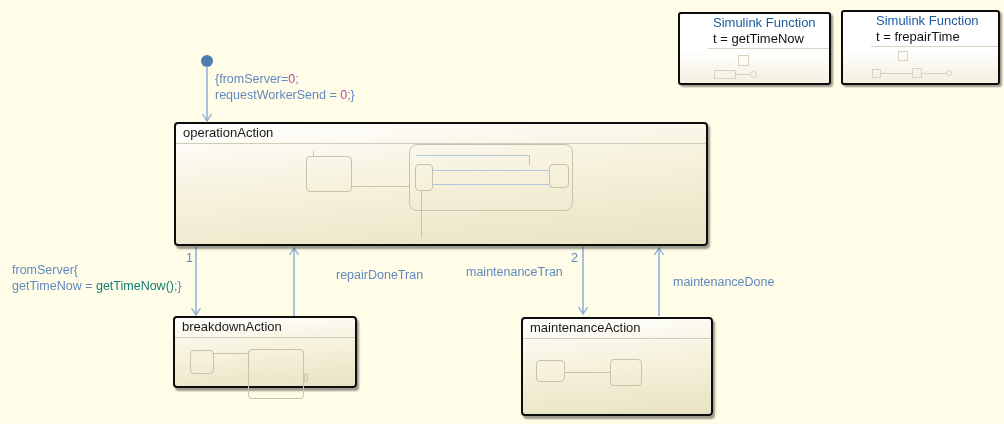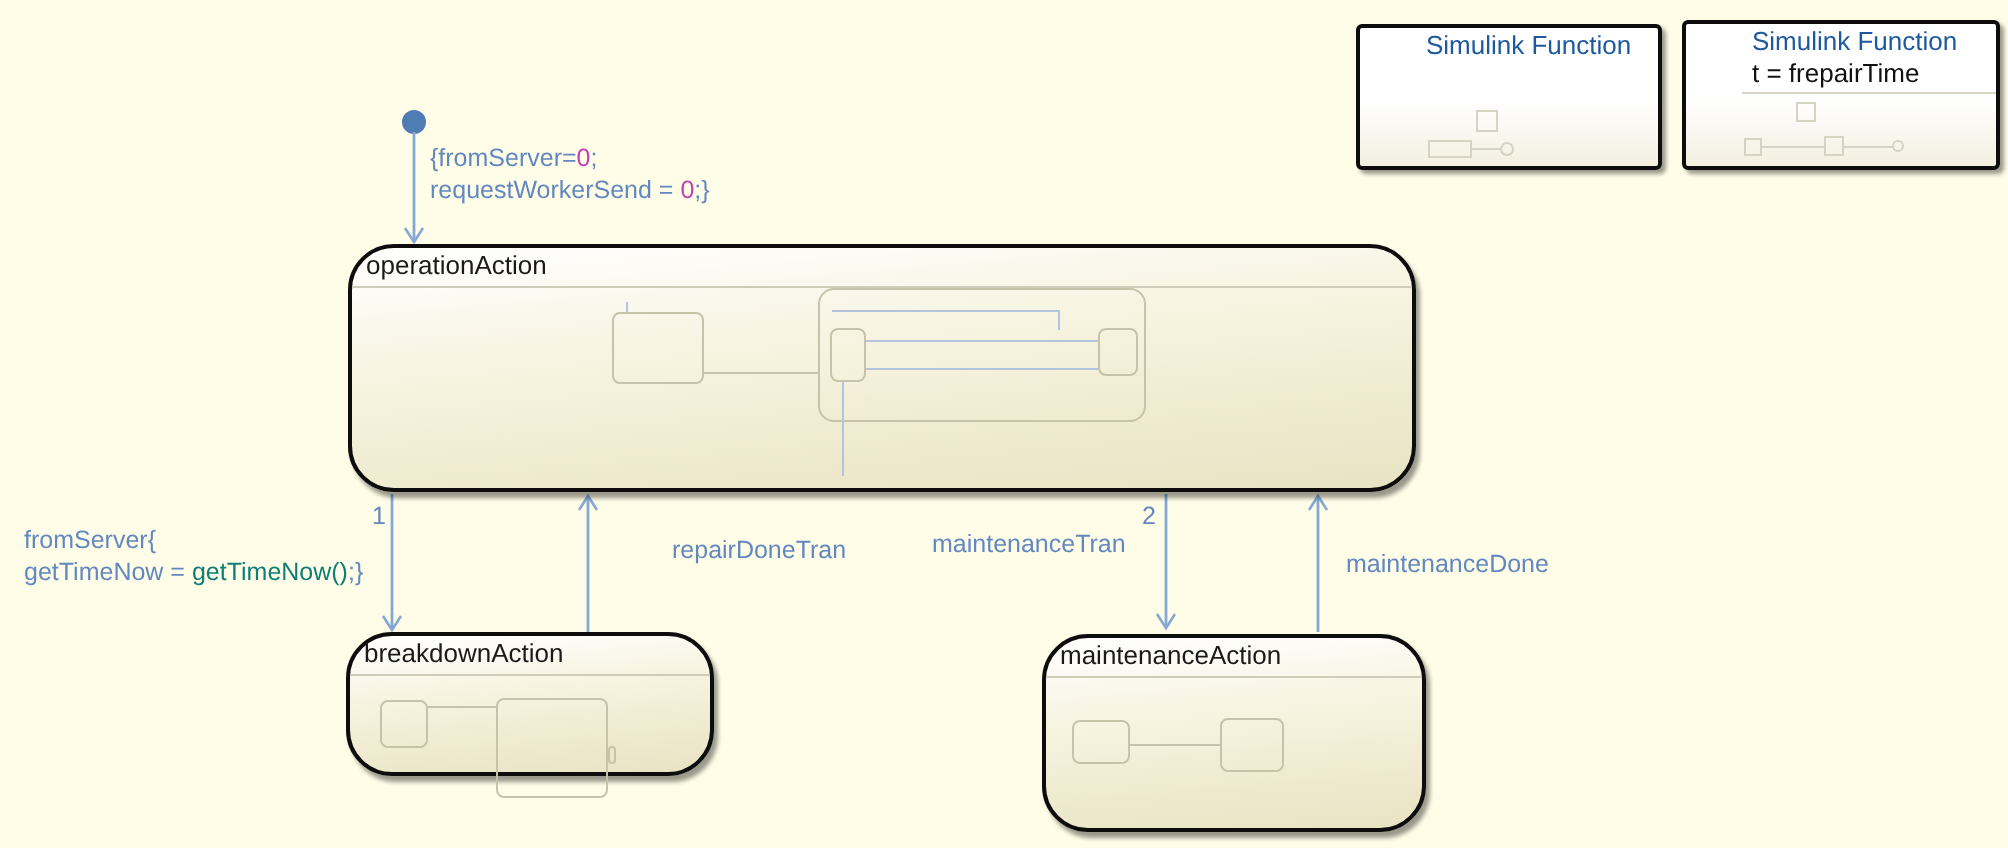--- a/index.html
+++ b/index.html
@@ -6,21 +6,21 @@
   #stage{
     position:relative; width:1004px; height:430px; overflow:hidden;
     background:var(--canvas,#FFFDE7);
     font-family:"Liberation Sans", sans-serif;
   }
   .bottom-strip{position:absolute;left:0;bottom:0;width:100%;height:6px;background:#ffffff;}
 
   
   .sf-state{
     position:absolute; box-sizing:border-box;
-    border:2.5px solid #0d0d0d; border-radius:23px;
+    border:2.5px solid #0d0d0d; border-radius:4px;
     background:linear-gradient(175deg,#ffffff 0%,#f6f2dd 45%,#e8e3c3 100%);
     box-shadow:2px 3px 2px rgba(0,0,0,0.40);
   }
   .sf-state .state-title{
     height:17px; padding:1px 0 1px 7px; font-size:13px; color:var(--state-text,#1a1a1a);
     border-bottom:1px solid #cfccba; white-space:nowrap;
   }
   .deco{position:absolute; box-sizing:border-box;}
   .deco-box{border:1px solid #c7c2aa; border-radius:4px; background:transparent;}
   .deco-line{background:#c7c2aa;}
@@ -78,20 +78,21 @@
       <path class="thead" d="M578.5 307 L583 314 L587.5 307"></path>
     </g>
     <g>
       <line class="tline" x1="659" y1="316" x2="659" y2="249"></line>
       <path class="thead" d="M654.5 255 L659 248 L663.5 255"></path>
     </g>
   </svg>
 
   <div class="sl-block" style="left:678px;top:12px;width:153px;height:73px;">
     <div class="sl-title">Simulink Function</div>
+    <div class="sl-sig">t = getTimeNow</div>
     <div class="deco deco-sq" style="left:58px;top:41px;width:11px;height:11px;"></div>
     <div class="deco deco-sq" style="left:34px;top:56px;width:22px;height:9px;"></div>
     <div class="deco" style="left:56px;top:60px;width:15px;height:1px;background:#d6d3c3;"></div>
     <div class="deco deco-sq" style="left:70px;top:57px;width:7px;height:7px;border-radius:50%;"></div>
   </div>
 
   <div class="sl-block" style="left:841px;top:10px;width:159px;height:75px;">
     <div class="sl-title">Simulink Function</div>
     <div class="sl-sig">t = frepairTime</div>
     <div class="deco deco-sq" style="left:55px;top:39px;width:10px;height:10px;"></div>

